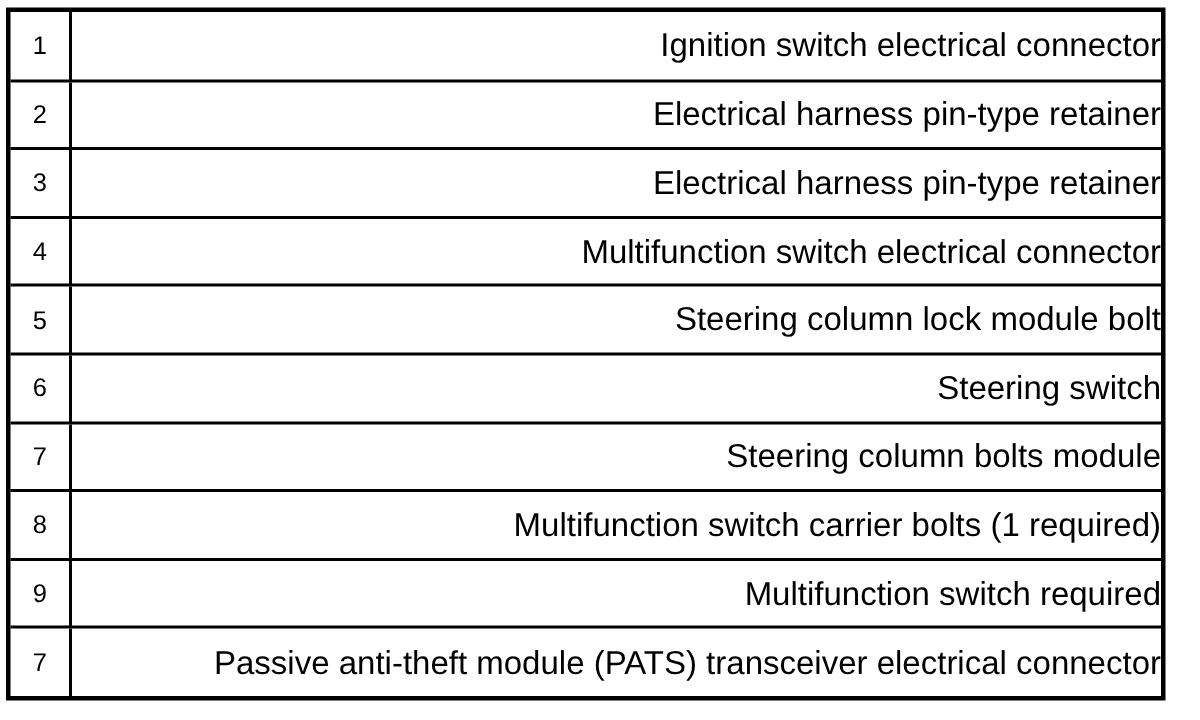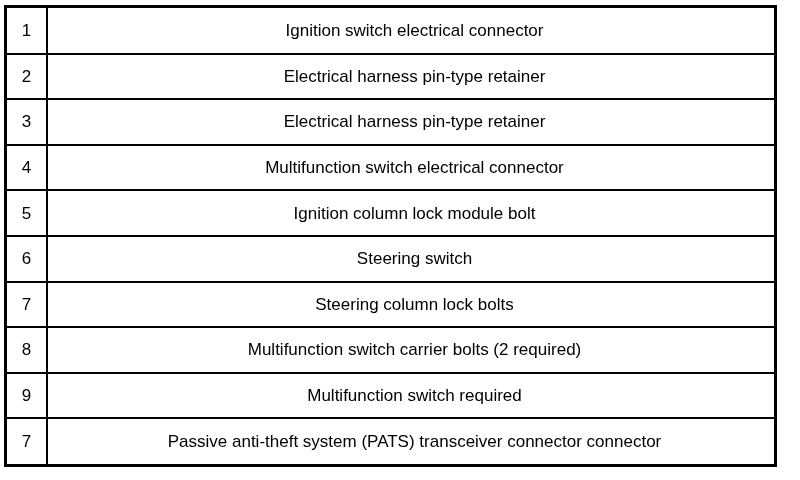--- a/index.html
+++ b/index.html
@@ -47,22 +47,22 @@
     text-align: center;
     vertical-align: middle;
     font-size: 17px;
     line-height: 1;
     padding: 0 1px;
     white-space: nowrap;
   }
 
   td.desc-cell {
     vertical-align: middle;
-    text-align: center;
-    font-size: 17px;
+    text-align: right;
+    font-size: 22px;
     line-height: 1;
     padding: 0 0 0 7px;
     white-space: nowrap;
     overflow: hidden;
   }
 </style>
 </head>
 <body>
 
 <div id="legend-table-wrap">
@@ -84,44 +84,44 @@
         <td class="desc-cell">Electrical harness pin-type retainer</td>
       </tr>
 
       <tr>
         <td class="num-cell">4</td>
         <td class="desc-cell">Multifunction switch electrical connector</td>
       </tr>
 
       <tr>
         <td class="num-cell">5</td>
-        <td class="desc-cell">Ignition column lock module bolt</td>
+        <td class="desc-cell">Steering column lock module bolt</td>
       </tr>
 
       <tr>
         <td class="num-cell">6</td>
         <td class="desc-cell">Steering switch</td>
       </tr>
 
       <tr>
         <td class="num-cell">7</td>
-        <td class="desc-cell">Steering column lock bolts</td>
+        <td class="desc-cell">Steering column bolts module</td>
       </tr>
 
       <tr>
         <td class="num-cell">8</td>
-        <td class="desc-cell">Multifunction switch carrier bolts (2 required)</td>
+        <td class="desc-cell">Multifunction switch carrier bolts (1 required)</td>
       </tr>
 
       <tr>
         <td class="num-cell">9</td>
         <td class="desc-cell">Multifunction switch required</td>
       </tr>
 
       <tr>
         <td class="num-cell">7</td>
-        <td class="desc-cell">Passive anti-theft system (PATS) transceiver connector connector</td>
+        <td class="desc-cell">Passive anti-theft module (PATS) transceiver electrical connector</td>
       </tr>
 
 
     </tbody>
   </table>
 </div>
 
 </body></html>

